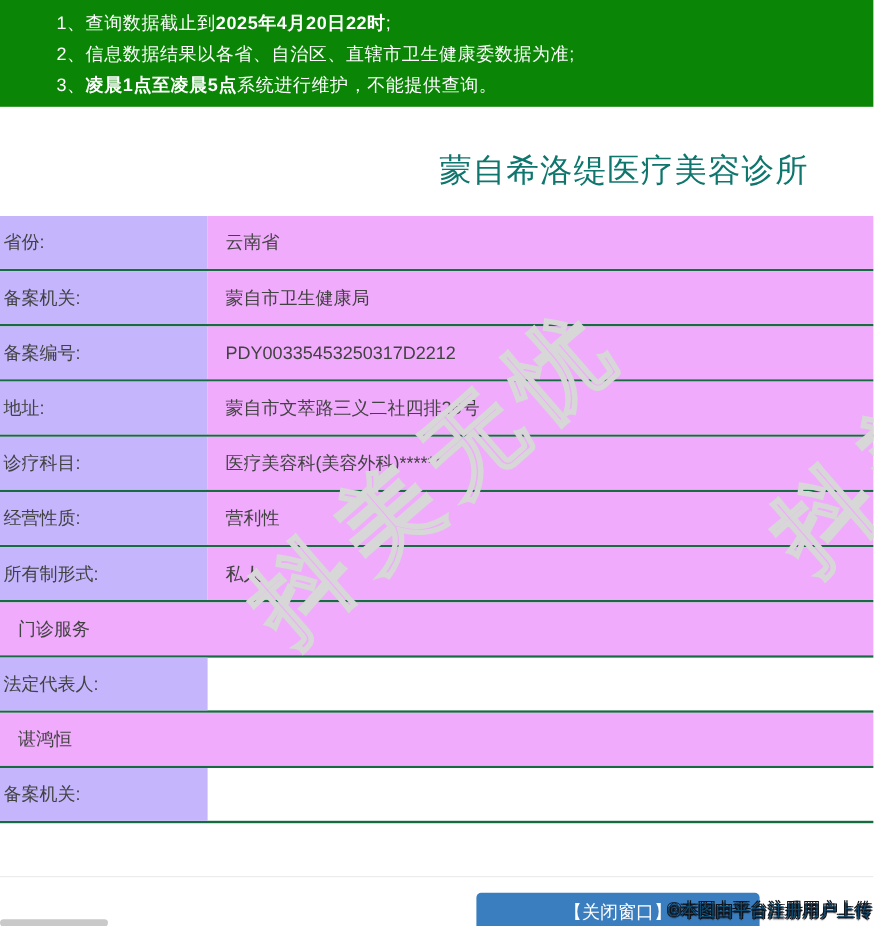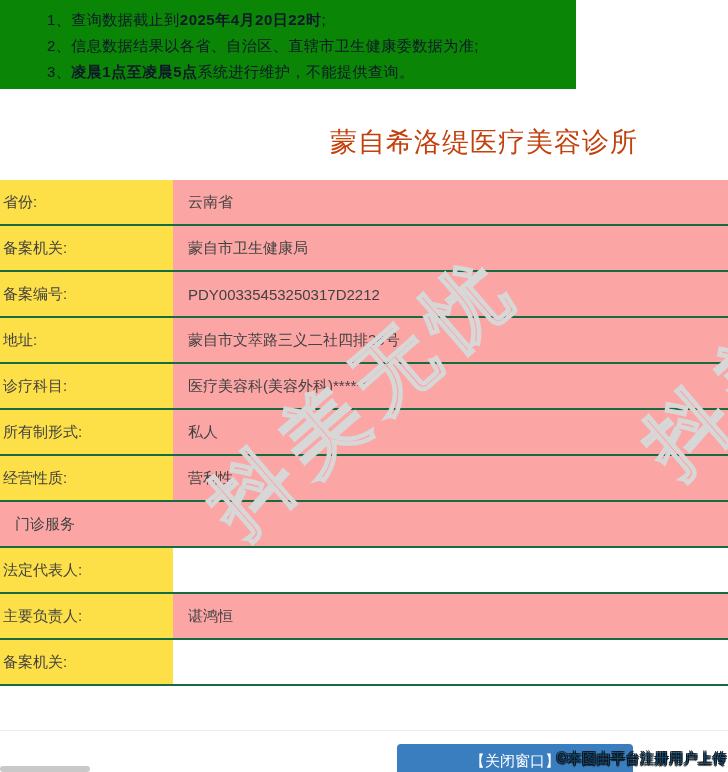--- a/index.html
+++ b/index.html
@@ -3,51 +3,51 @@
 <meta charset="utf-8">
 <style>
   html,body{margin:0;padding:0;}
   body{
     width:728px;height:772px;position:relative;overflow:hidden;
     background:#ffffff;
     font-family:"Liberation Sans","DejaVu Sans",sans-serif;
   }
   
   .banner{
-    position:absolute;left:0;top:0;width:576px;height:89px;
-    background:#0a8505;color:#0f172a;box-sizing:border-box;
+    position:absolute;left:0;top:0;width:728px;height:89px;
+    background:#0a8505;color:#ffffff;box-sizing:border-box;
     padding:7px 10px 0 47px;
   }
   .notice-line{
     font-size:15px;line-height:26px;white-space:nowrap;
     letter-spacing:.5px;
   }
   .notice-line .b{font-weight:700;}
   
   .page-title{
     position:absolute;left:330px;top:122px;width:380px;height:40px;
-    line-height:40px;
-    font-size:27px;color:#c2410c;font-weight:500;letter-spacing:1px;
+    line-height:40px;text-align:center;
+    font-size:27px;color:#0f766e;font-weight:500;letter-spacing:1px;
     white-space:nowrap;
   }
   
   .info-table{position:absolute;left:0;top:180px;width:728px;}
   .t-row{
     display:flex;height:46px;box-sizing:border-box;
     border-bottom:2px solid #166b40;align-items:stretch;
   }
   .t-label{
-    width:173px;box-sizing:border-box;background:#fde047;
+    width:173px;box-sizing:border-box;background:#c4b5fd;
     padding-left:3px;display:flex;align-items:center;
     font-size:15px;color:#424242;
   }
   .t-value{
     flex:1;box-sizing:border-box;padding-left:15px;
     display:flex;align-items:center;
-    font-size:15px;color:#424242;background:#fca5a5;
+    font-size:15px;color:#424242;background:#f0abfc;
   }
   
   .watermark{
     position:absolute;pointer-events:none;white-space:nowrap;
     font-size:80px;font-weight:700;letter-spacing:14px;
     color:transparent;-webkit-text-stroke:2px #d7d7d7;
     text-align:center;z-index:5;
   }
   .wm-1{left:105px;top:342px;width:520px;transform:rotate(-41deg);}
   .wm-2{left:540px;top:282px;width:520px;transform:rotate(-41deg);}
@@ -101,35 +101,34 @@
   </div>
   <div class="t-row">
     <div class="t-label">地址:</div>
     <div class="t-value">蒙自市文萃路三义二社四排26号</div>
   </div>
   <div class="t-row">
     <div class="t-label">诊疗科目:</div>
     <div class="t-value">医疗美容科(美容外科)******</div>
   </div>
   <div class="t-row">
+    <div class="t-label">经营性质:</div>
+    <div class="t-value">营利性</div>
+  </div>
+  <div class="t-row">
     <div class="t-label">所有制形式:</div>
     <div class="t-value">私人</div>
-  </div>
-  <div class="t-row">
-    <div class="t-label">经营性质:</div>
-    <div class="t-value">营利性</div>
   </div>
   <div class="t-row">
     <div class="t-value">门诊服务</div>
   </div>
   <div class="t-row">
     <div class="t-label">法定代表人:</div>
   </div>
   <div class="t-row">
-    <div class="t-label">主要负责人:</div>
     <div class="t-value">谌鸿恒</div>
   </div>
   <div class="t-row">
     <div class="t-label">备案机关:</div>
   </div>
 </div>
 
 <div class="watermark wm-1">抖美无忧</div>
 <div class="watermark wm-2">抖美无忧</div>
 

